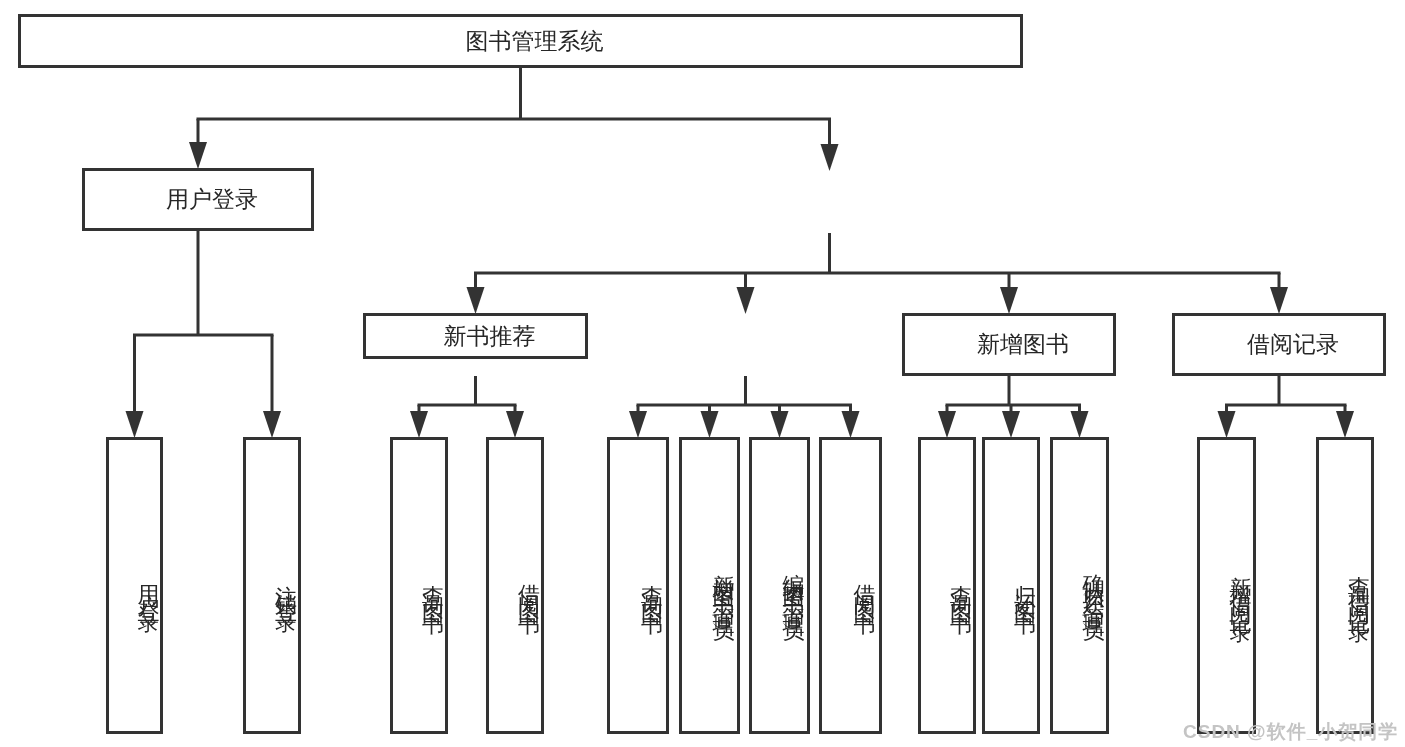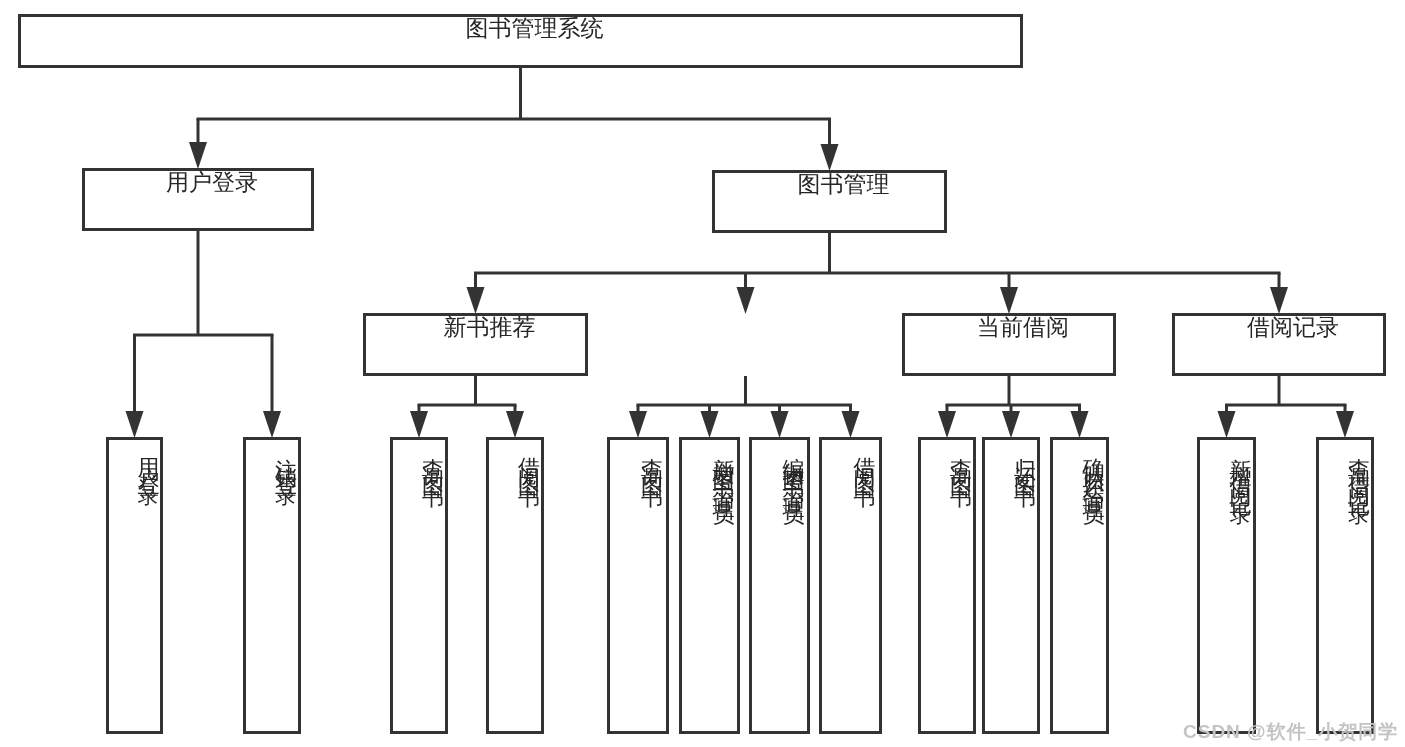--- a/index.html
+++ b/index.html
@@ -11,21 +11,21 @@
     font-family:"Liberation Sans","DejaVu Sans",sans-serif;
   }
   #edges{position:absolute;left:0;top:0;z-index:1;}
   #nodes{position:absolute;left:0;top:0;width:100%;height:100%;z-index:2;}
   .node{
     position:absolute;
     box-sizing:border-box;
     border:3px solid #333333;
     background:#ffffff;
     display:flex;
-    align-items:flex-start;
+    align-items:center;
     justify-content:center;
     color:#262626;
     font-size:23px;
     line-height:1;
     white-space:nowrap;
     padding-left:28px;
   }
   .node.vertical{font-size:22px;}
   .node.vertical .lbl{
     writing-mode:vertical-rl;
@@ -100,28 +100,25 @@
       <line x1="1345" y1="405" x2="1345" y2="414" stroke="#333333" stroke-width="3"></line>
       <polygon points="1336,411 1354,411 1345,438" fill="#333333"></polygon>
     </svg>
   <div id="nodes">
       <div class="node horizontal" style="left: 18px; top: 14px; width: 1005px; height: 54px; border-color: rgb(51, 51, 51); color: rgb(38, 38, 38);">
         <span class="lbl">图书管理系统</span>
       </div>
       <div class="node horizontal" style="left: 82px; top: 168px; width: 232px; height: 63px; border-color: rgb(51, 51, 51); color: rgb(38, 38, 38);">
         <span class="lbl">用户登录</span>
       </div>
-      <div class="node horizontal" style="left: 712px; top: 170px; width: 235px; height: 63px; border-color: rgb(51, 51, 51); color: rgb(38, 38, 38);">
-        <span class="lbl">图书管理</span>
-      </div>
-      <div class="node horizontal" style="left: 363px; top: 313px; width: 225px; height: 63px; border-color: rgb(51, 51, 51); color: rgb(38, 38, 38);">
+      <div class="node horizontal" style="left: 363px; top: 313px; width: 225px; height: 46px; border-color: rgb(51, 51, 51); color: rgb(38, 38, 38);">
         <span class="lbl">新书推荐</span>
       </div>
       <div class="node horizontal" style="left: 902px; top: 313px; width: 214px; height: 63px; border-color: rgb(51, 51, 51); color: rgb(38, 38, 38);">
-        <span class="lbl">当前借阅</span>
+        <span class="lbl">新增图书</span>
       </div>
       <div class="node horizontal" style="left: 1172px; top: 313px; width: 214px; height: 63px; border-color: rgb(51, 51, 51); color: rgb(38, 38, 38);">
         <span class="lbl">借阅记录</span>
       </div>
       <div class="node vertical" style="left: 106px; top: 437px; width: 57px; height: 297px; border-color: rgb(51, 51, 51); color: rgb(38, 38, 38);">
         <span class="lbl" style="letter-spacing: 0.42em;">用户登录</span>
       </div>
       <div class="node vertical" style="left: 243px; top: 437px; width: 58px; height: 297px; border-color: rgb(51, 51, 51); color: rgb(38, 38, 38);">
         <span class="lbl" style="letter-spacing: 0.42em;">注销登录</span>
       </div>

